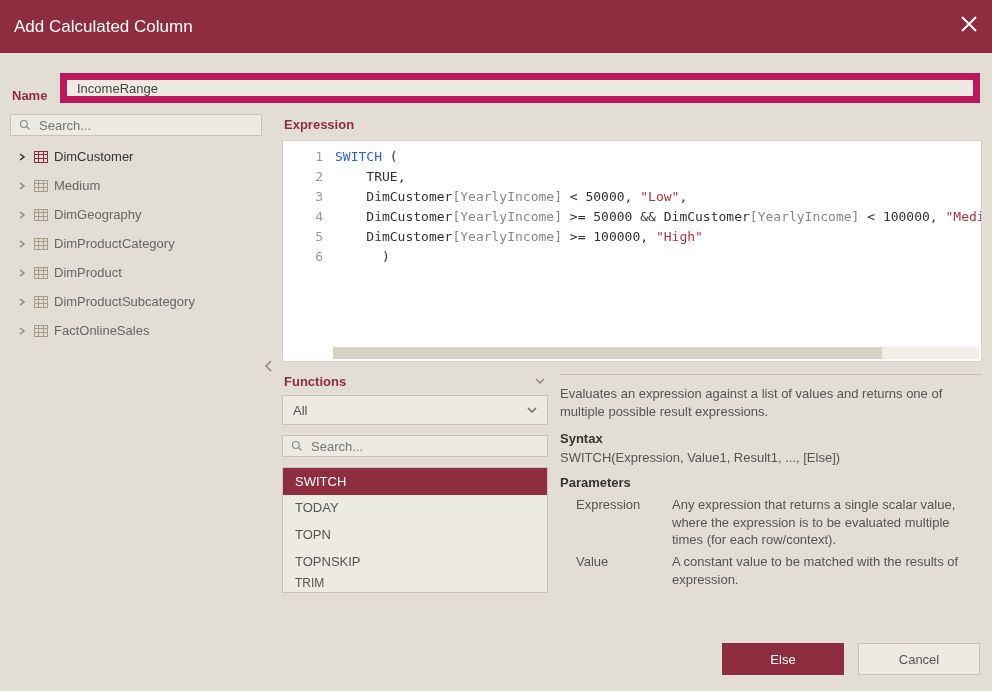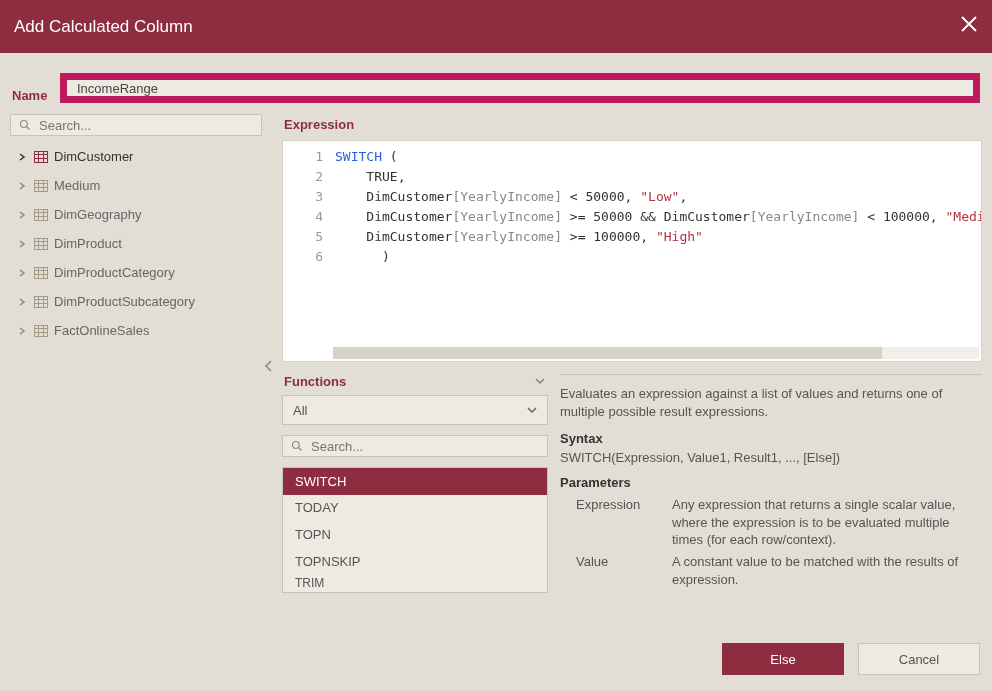--- a/index.html
+++ b/index.html
@@ -338,34 +338,34 @@
           <span class="chev"><svg width="8" height="8" viewBox="0 0 8 8">
               <polyline points="2,1 6,4 2,7" fill="none" stroke="currentColor" stroke-width="1.5"></polyline>
             </svg></span>
           <svg class="table-icon" width="14" height="12" viewBox="0 0 14 12" style="color:#a59b87">
             <rect x="0.5" y="0.5" width="13" height="11"></rect>
             <line x1="0.5" y1="3.5" x2="13.5" y2="3.5"></line>
             <line x1="0.5" y1="7.5" x2="13.5" y2="7.5"></line>
             <line x1="4.5" y1="0.5" x2="4.5" y2="11.5"></line>
             <line x1="9.5" y1="0.5" x2="9.5" y2="11.5"></line>
           </svg>
+          <span>DimProductCategory</span>
+        </div>
+        <div class="tree-item">
+          <span class="chev"><svg width="8" height="8" viewBox="0 0 8 8">
+              <polyline points="2,1 6,4 2,7" fill="none" stroke="currentColor" stroke-width="1.5"></polyline>
+            </svg></span>
+          <svg class="table-icon" width="14" height="12" viewBox="0 0 14 12" style="color:#a59b87">
+            <rect x="0.5" y="0.5" width="13" height="11"></rect>
+            <line x1="0.5" y1="3.5" x2="13.5" y2="3.5"></line>
+            <line x1="0.5" y1="7.5" x2="13.5" y2="7.5"></line>
+            <line x1="4.5" y1="0.5" x2="4.5" y2="11.5"></line>
+            <line x1="9.5" y1="0.5" x2="9.5" y2="11.5"></line>
+          </svg>
           <span>DimProduct</span>
-        </div>
-        <div class="tree-item">
-          <span class="chev"><svg width="8" height="8" viewBox="0 0 8 8">
-              <polyline points="2,1 6,4 2,7" fill="none" stroke="currentColor" stroke-width="1.5"></polyline>
-            </svg></span>
-          <svg class="table-icon" width="14" height="12" viewBox="0 0 14 12" style="color:#a59b87">
-            <rect x="0.5" y="0.5" width="13" height="11"></rect>
-            <line x1="0.5" y1="3.5" x2="13.5" y2="3.5"></line>
-            <line x1="0.5" y1="7.5" x2="13.5" y2="7.5"></line>
-            <line x1="4.5" y1="0.5" x2="4.5" y2="11.5"></line>
-            <line x1="9.5" y1="0.5" x2="9.5" y2="11.5"></line>
-          </svg>
-          <span>DimProductCategory</span>
         </div>
         <div class="tree-item">
           <span class="chev"><svg width="8" height="8" viewBox="0 0 8 8">
               <polyline points="2,1 6,4 2,7" fill="none" stroke="currentColor" stroke-width="1.5"></polyline>
             </svg></span>
           <svg class="table-icon" width="14" height="12" viewBox="0 0 14 12" style="color:#a59b87">
             <rect x="0.5" y="0.5" width="13" height="11"></rect>
             <line x1="0.5" y1="3.5" x2="13.5" y2="3.5"></line>
             <line x1="0.5" y1="7.5" x2="13.5" y2="7.5"></line>
             <line x1="4.5" y1="0.5" x2="4.5" y2="11.5"></line>

